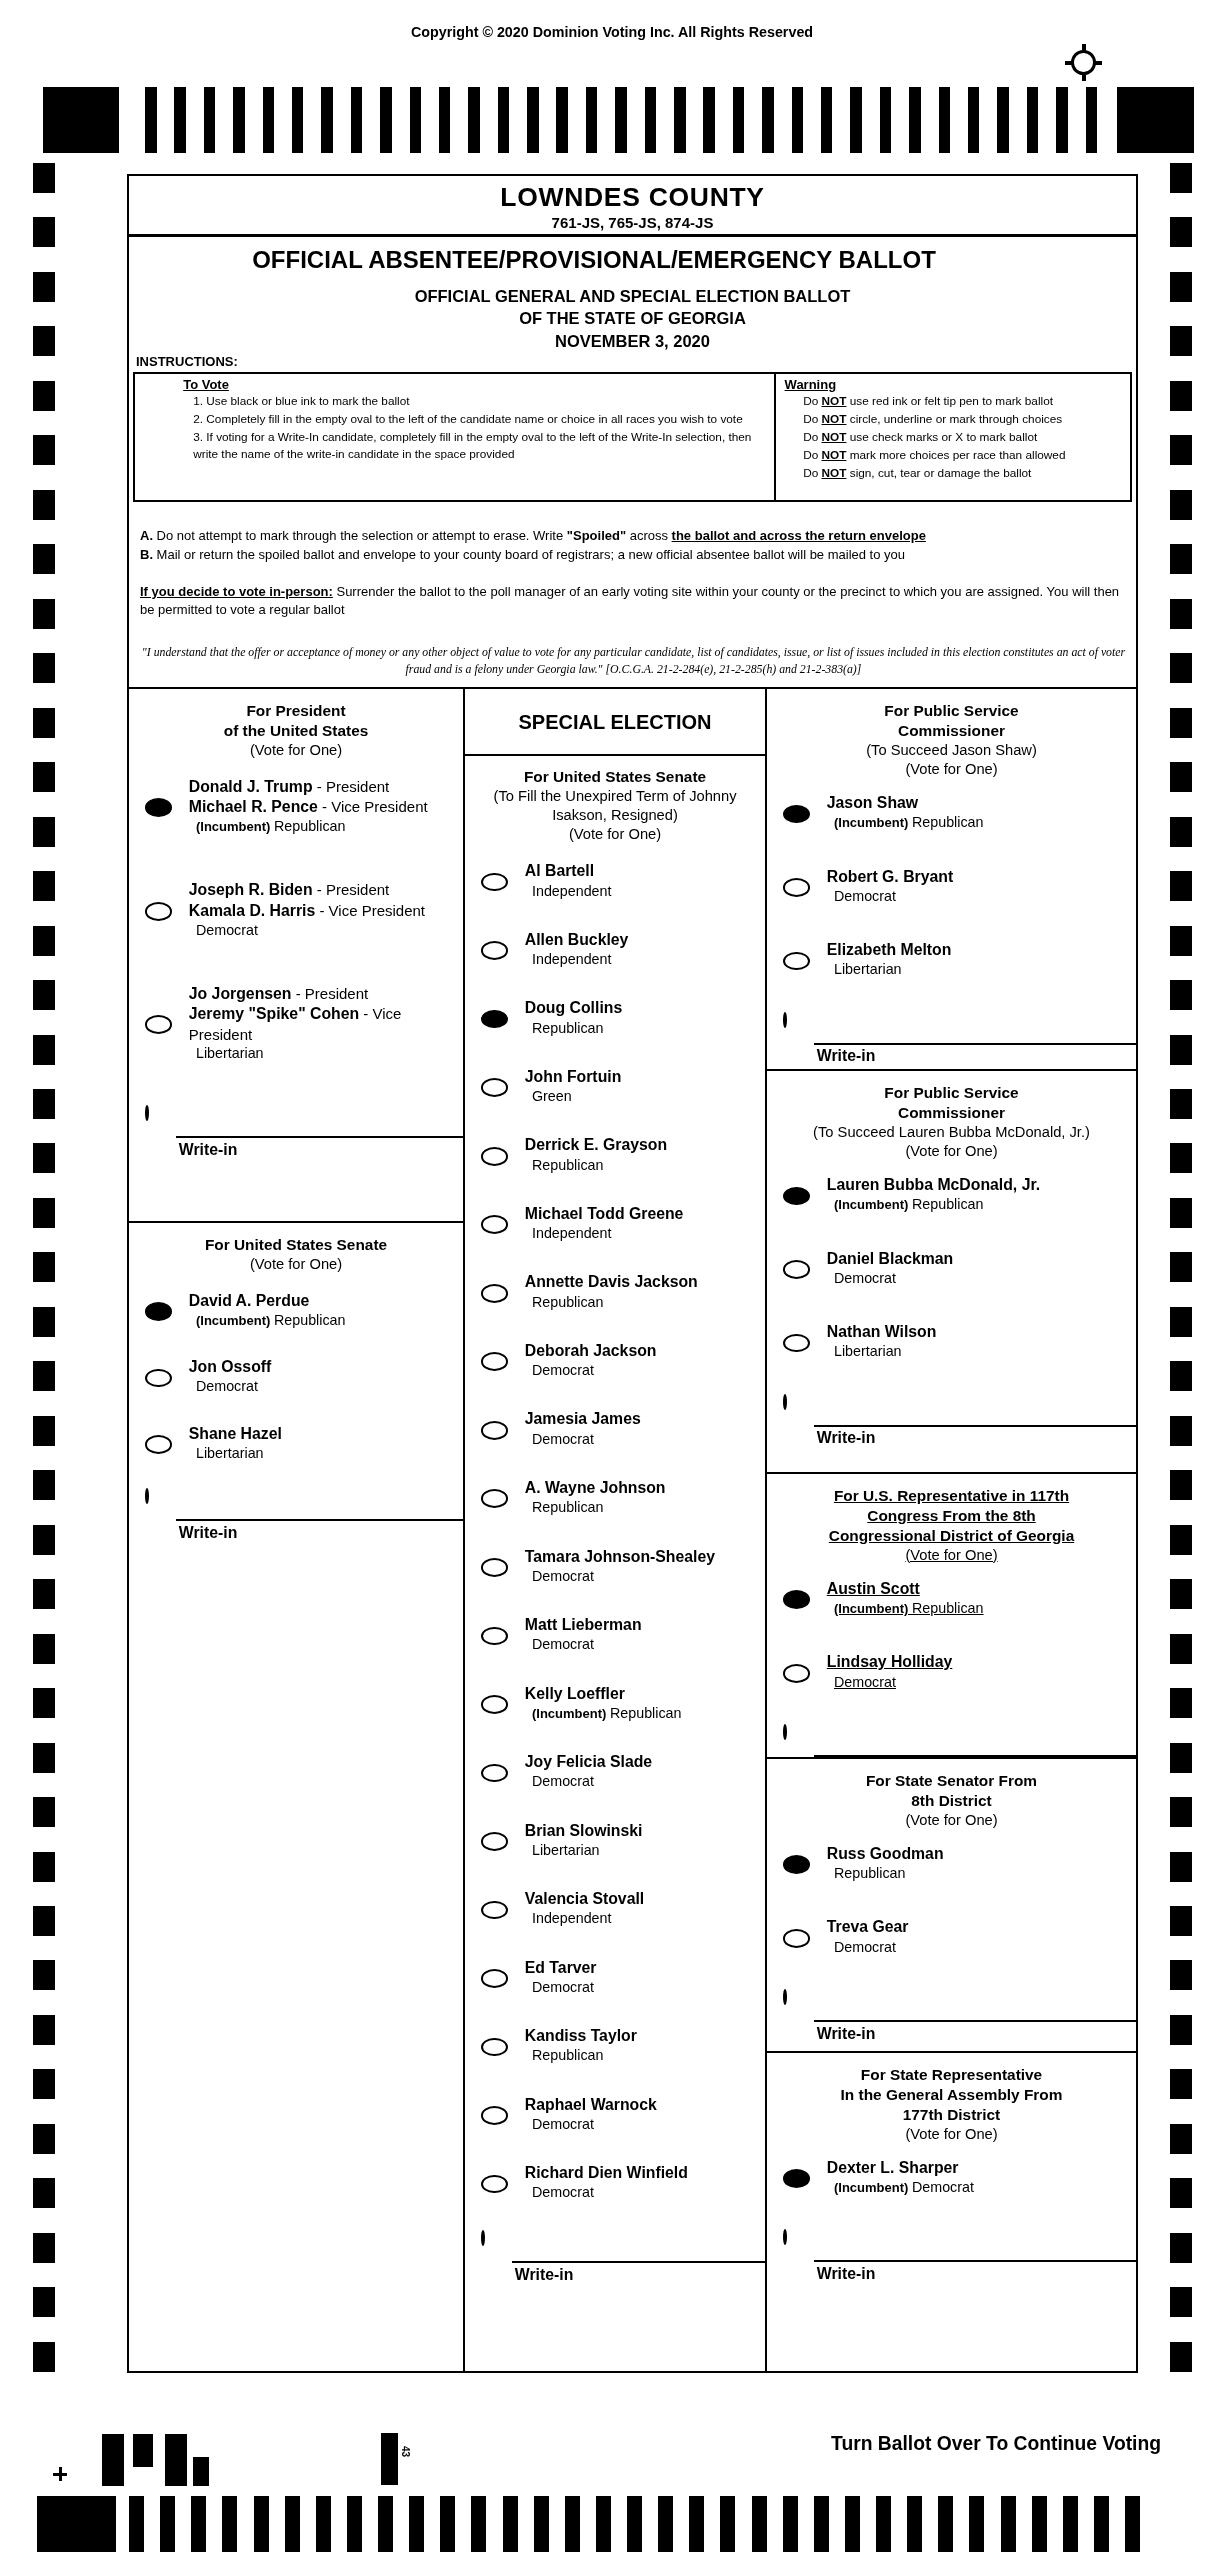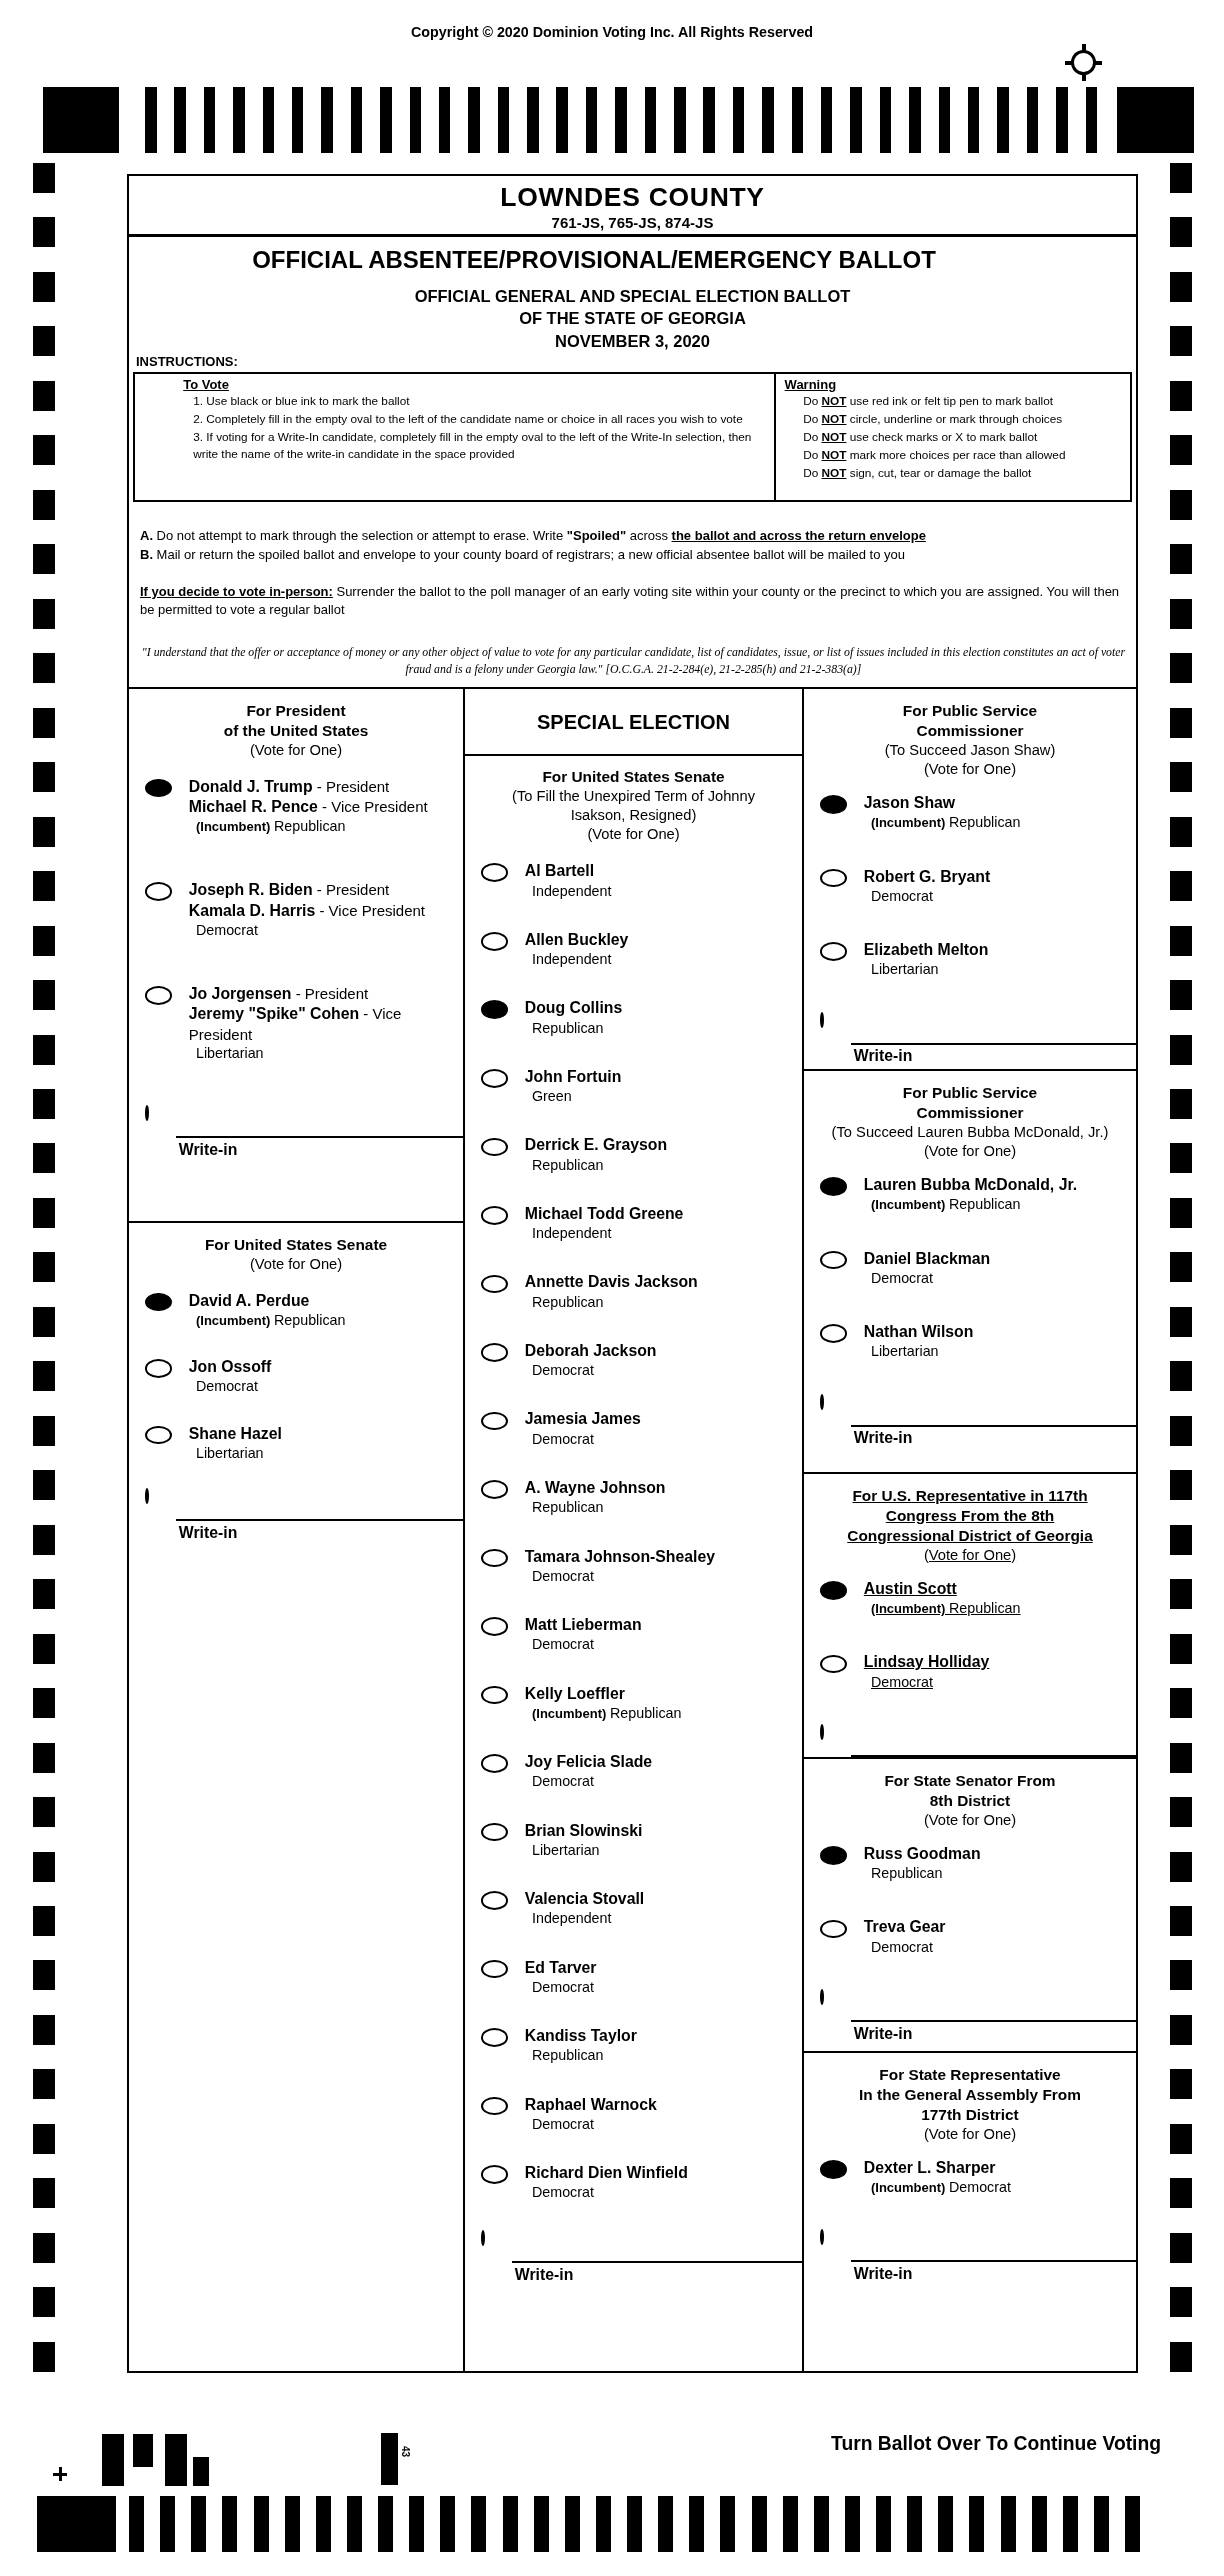--- a/index.html
+++ b/index.html
@@ -50,30 +50,30 @@
   .mistake{position:absolute;left:140px;top:511px;width:988px;font-size:13px;line-height:1.4;}
   .mhead{font-weight:bold;text-decoration:underline;font-size:13.6px;}
   .mitem{margin-top:15.8px;}
   .mitem.b{margin-top:1.4px;}
   .inperson{margin-top:18.6px;}
   .legal{position:absolute;left:136px;top:644px;width:995px;text-align:center;font-style:italic;font-size:11.8px;line-height:1.45;font-family:"Liberation Serif", serif;}
   
   .races-grid{position:absolute;left:127px;top:687px;width:1011px;height:1686px;border:2.1px solid #000;box-sizing:border-box;display:flex;}
   .rcol{display:flex;flex-direction:column;box-sizing:border-box;}
   #col1{width:336px;border-right:2.1px solid #000;}
-  #col2{width:339px;border-right:2.1px solid #000;}
+  #col2{width:302px;border-right:2.1px solid #000;}
   #col3{flex:1;}
   .section{border-bottom:2.1px solid #000;box-sizing:border-box;overflow:hidden;}
   .section.last{border-bottom:none;}
   .section.filler{flex:1;border-bottom:none;}
   .special-header{text-align:center;font-size:20px;font-weight:bold;padding:21.5px 0 20px 0;border-bottom:2.1px solid #000;}
   .race-head{text-align:center;padding:11.5px 10px 0 10px;margin-bottom:17px;}
   .rtitle{font-size:15.4px;font-weight:bold;line-height:1.3;}
   .rsub{font-size:14.7px;line-height:1.3;}
-  .cand{display:flex;align-items:flex-start;padding-left:15.8px;margin-bottom:33px;}
+  .cand{display:flex;align-items:center;padding-left:15.8px;margin-bottom:33px;}
   .oval{flex:0 0 auto;width:27px;height:18.6px;border:2.1px solid #000;border-radius:50%;margin-top:2.1px;background:#fff;box-sizing:border-box;}
   .oval.filled{background:#000;}
   .ctext{margin-left:17px;}
   .cline{font-size:15px;line-height:1.28;}
   .cline b{font-size:15.8px;}
   .party{font-size:14.3px;line-height:1.35;padding-left:7.2px;}
   .inc{font-size:13px;font-weight:bold;}
   .writein{padding-left:15.8px;}
   .wrule{border-top:2.1px solid #000;margin:17px 0 0 31.5px;}
   .wlabel{font-size:15.8px;font-weight:bold;margin:2.9px 0 0 34px;}

